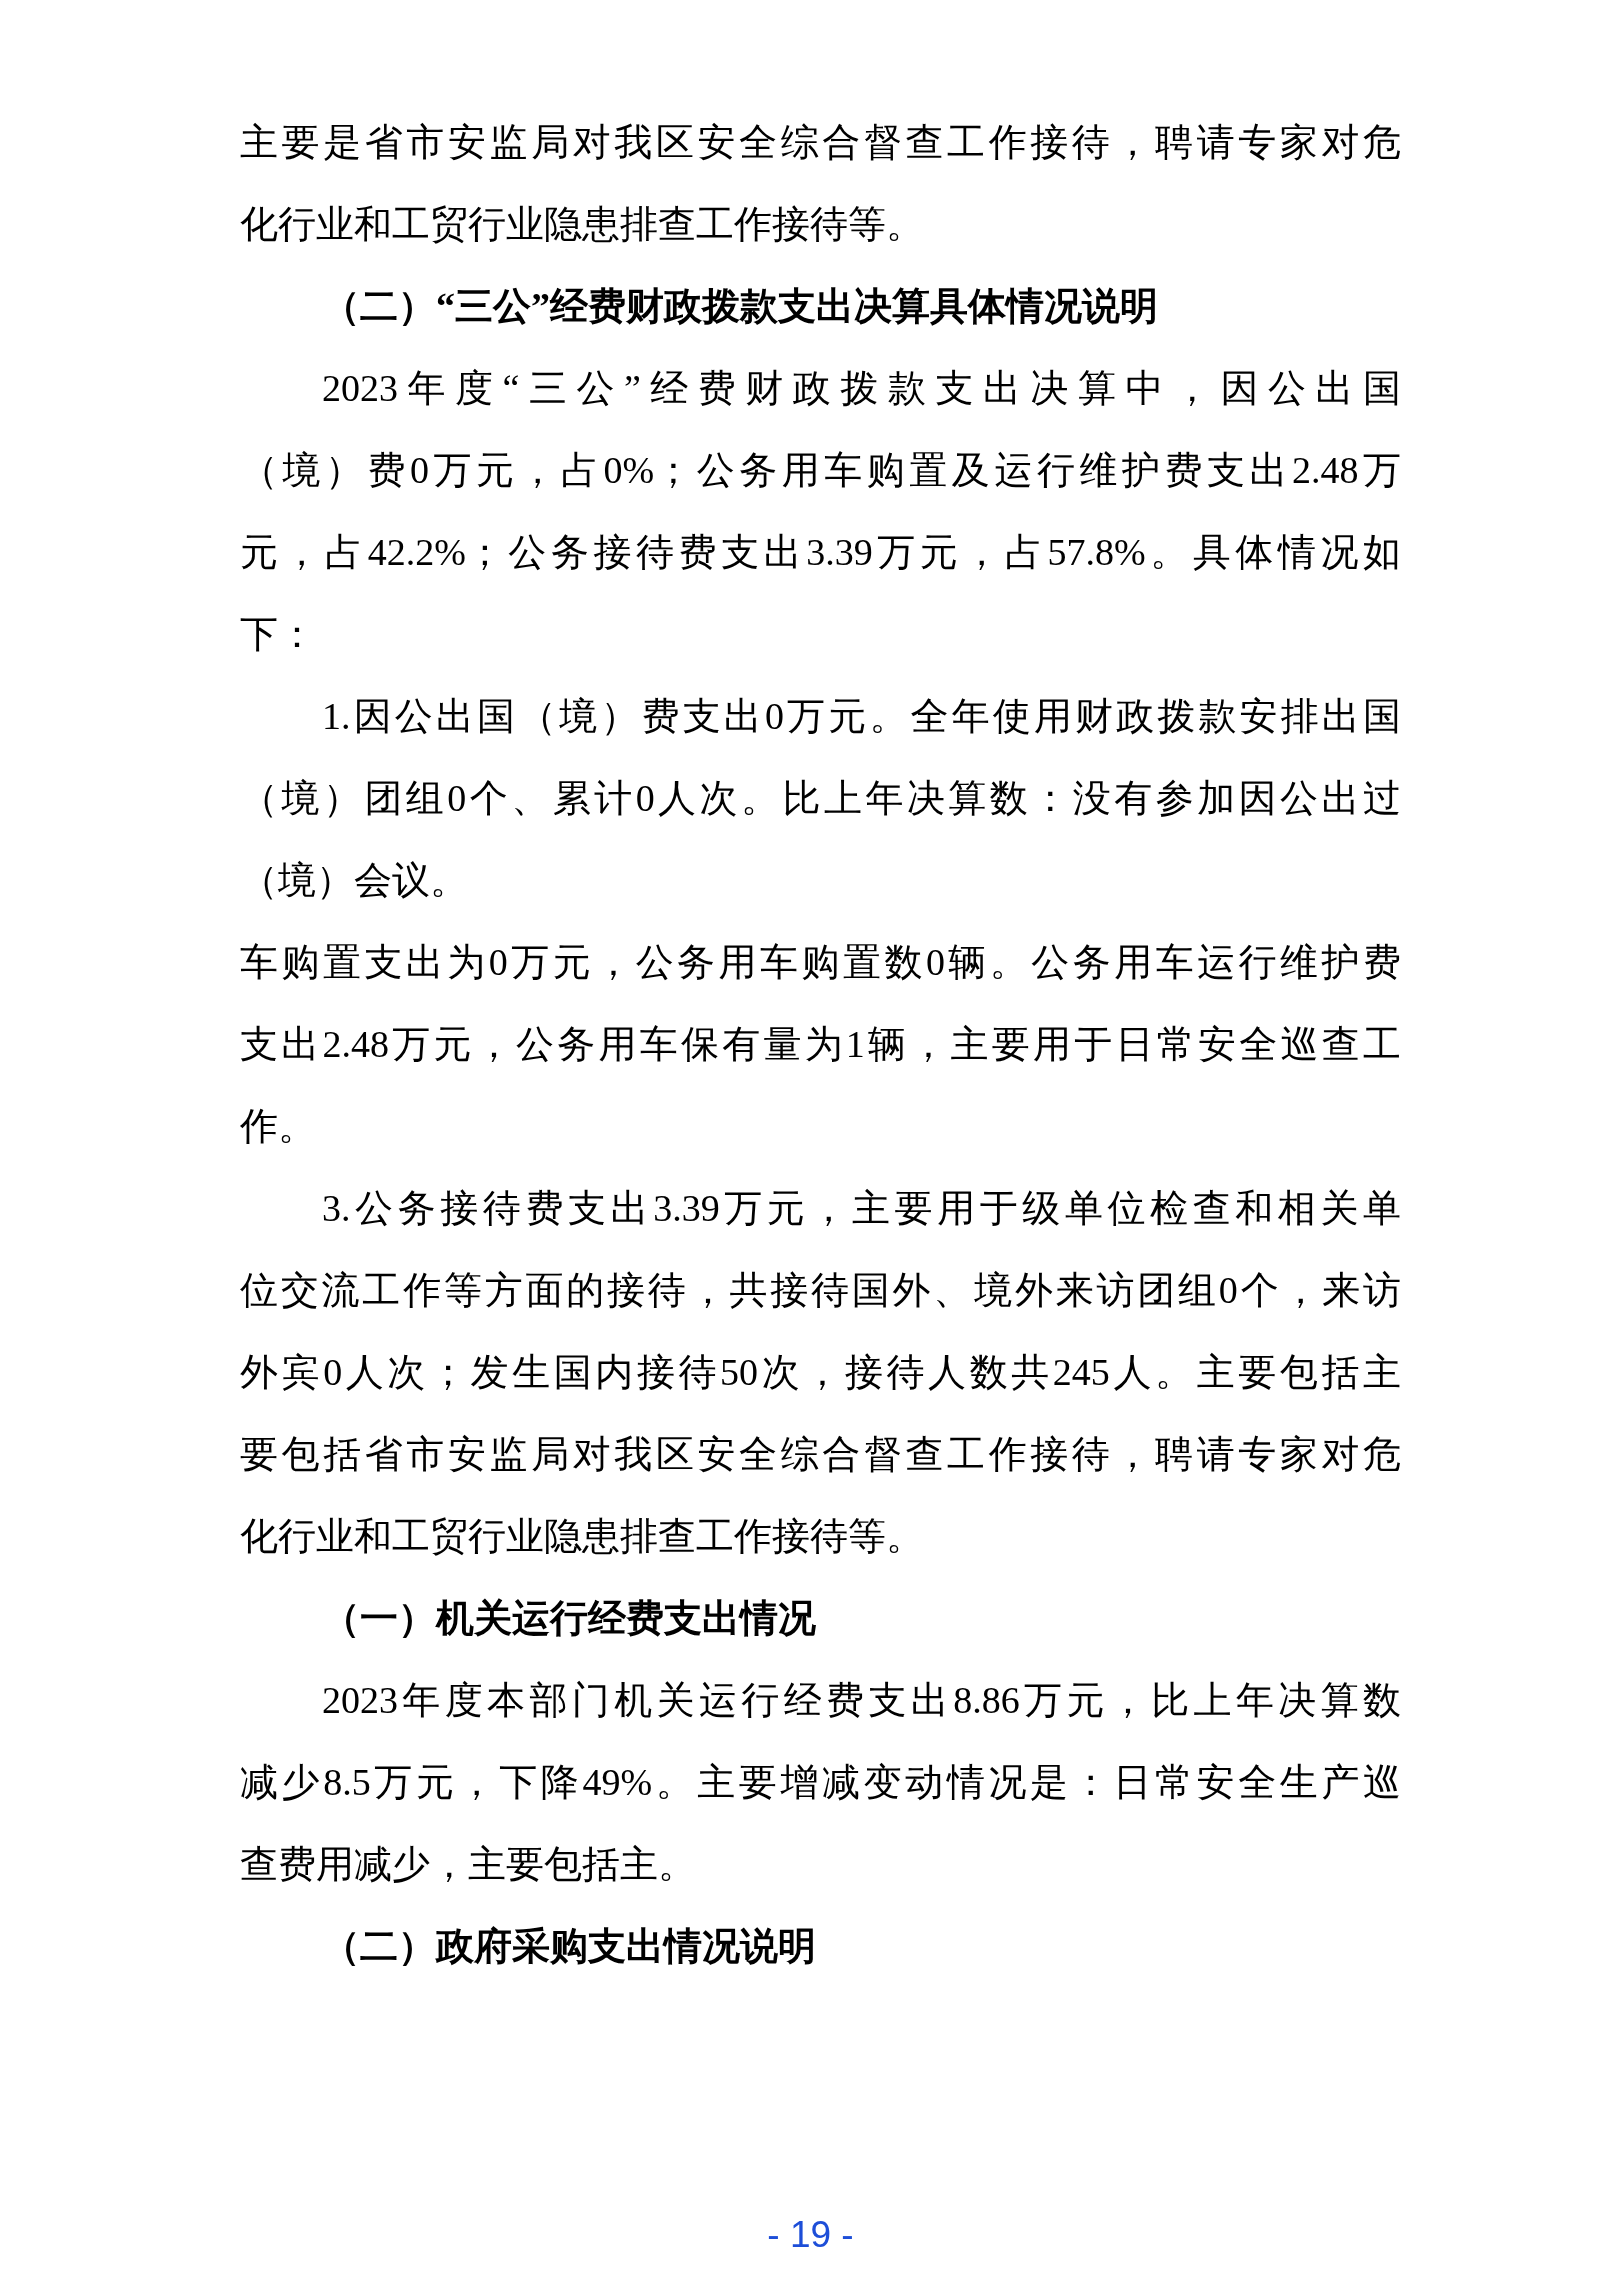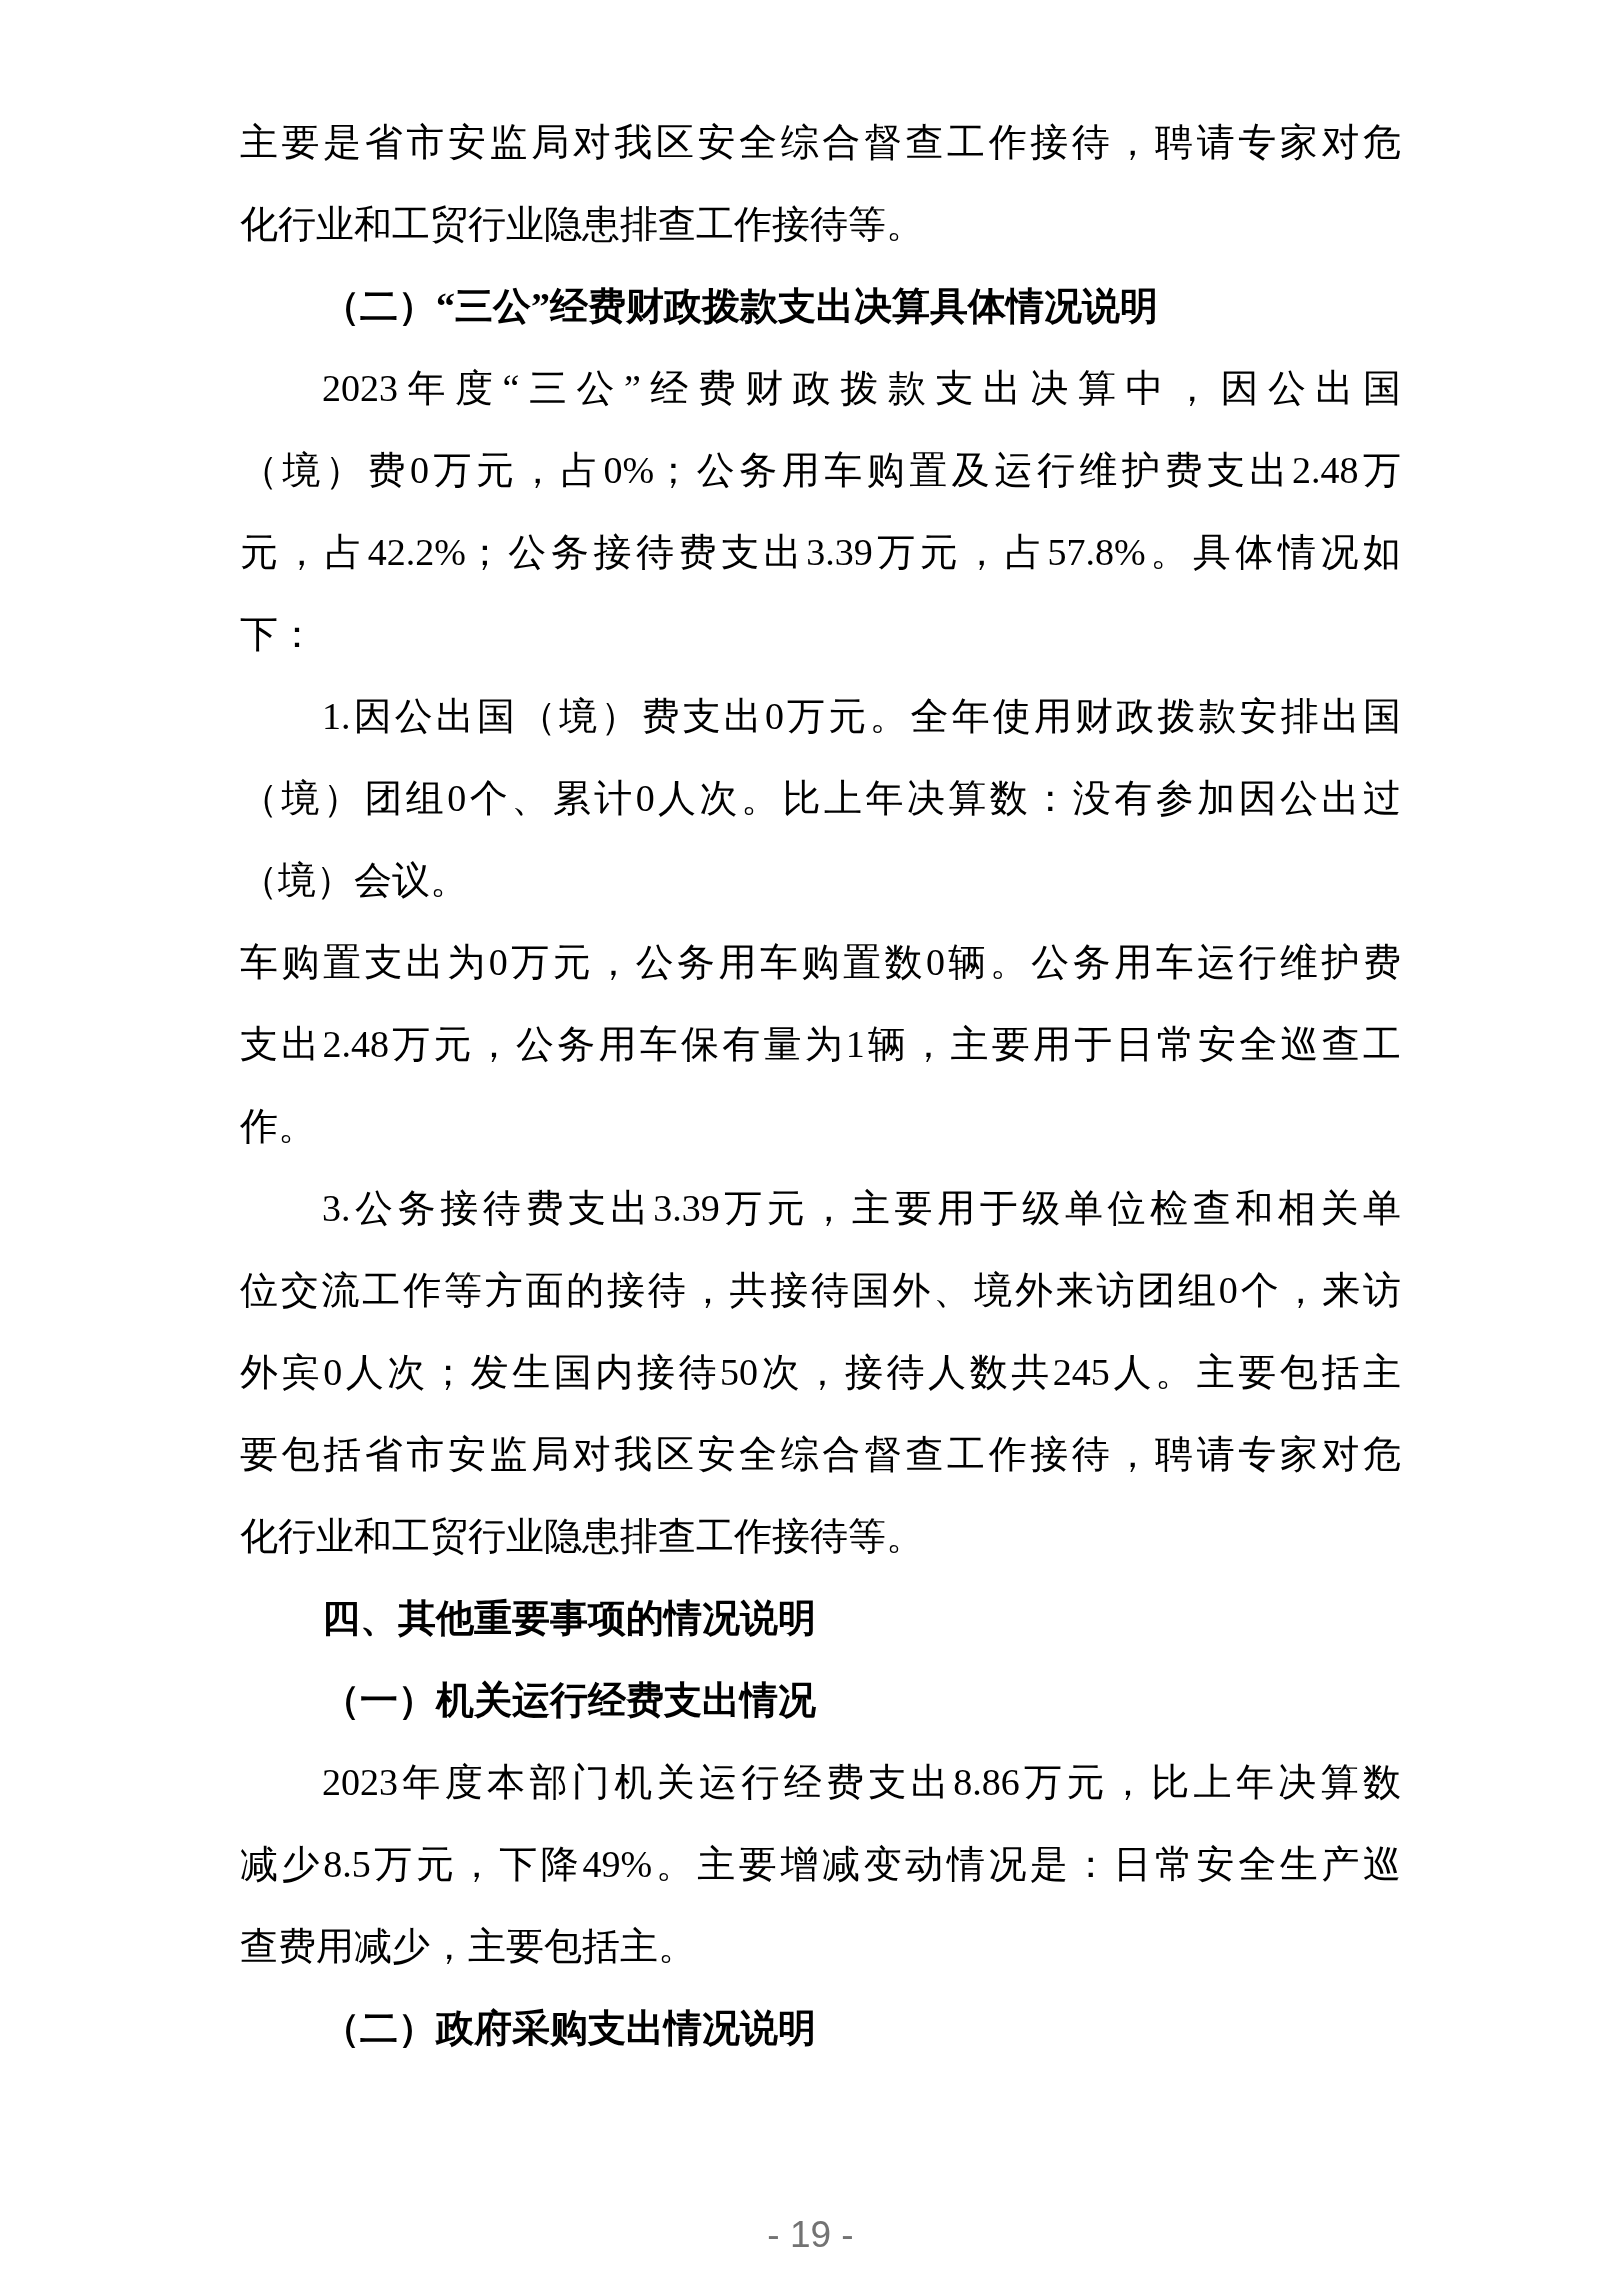--- a/index.html
+++ b/index.html
@@ -55,21 +55,21 @@
   }
   .footer {
     position: absolute;
     left: 0;
     top: 2210px;
     width: 1621px;
     text-align: center;
     font-family: "Liberation Sans", "DejaVu Sans", sans-serif;
     font-size: 37px;
     line-height: 49px;
-    color: #737373;
+    color: #1d4ed8;
   }
 </style>
 </head>
 <body>
 
 <div class="page">
   <div class="content">
     <div class="line justify">主要是省市安监局对我区安全综合督查工作接待，聘请专家对危</div>
     <div class="line">化行业和工贸行业隐患排查工作接待等。</div>
     <div class="line heading indent">（二）“三公”经费财政拨款支出决算具体情况说明</div>
@@ -81,21 +81,20 @@
     <div class="line justify">（境）团组0个、累计0人次。比上年决算数：没有参加因公出过</div>
     <div class="line">（境）会议。</div>
     <div class="line justify">车购置支出为0万元，公务用车购置数0辆。公务用车运行维护费</div>
     <div class="line justify">支出2.48万元，公务用车保有量为1辆，主要用于日常安全巡查工</div>
     <div class="line">作。</div>
     <div class="line indent justify">3.公务接待费支出3.39万元，主要用于级单位检查和相关单</div>
     <div class="line justify">位交流工作等方面的接待，共接待国外、境外来访团组0个，来访</div>
     <div class="line justify">外宾0人次；发生国内接待50次，接待人数共245人。主要包括主</div>
     <div class="line justify">要包括省市安监局对我区安全综合督查工作接待，聘请专家对危</div>
     <div class="line">化行业和工贸行业隐患排查工作接待等。</div>
-    <div class="line heading indent">四、其他重要事项的情况说明</div>
     <div class="line heading indent">（一）机关运行经费支出情况</div>
     <div class="line indent justify">2023年度本部门机关运行经费支出8.86万元，比上年决算数</div>
     <div class="line justify">减少8.5万元，下降49%。主要增减变动情况是：日常安全生产巡</div>
     <div class="line">查费用减少，主要包括主。</div>
     <div class="line heading indent">（二）政府采购支出情况说明</div>
   </div>
 
   <div class="footer">- 19 -</div>
 </div>
 

